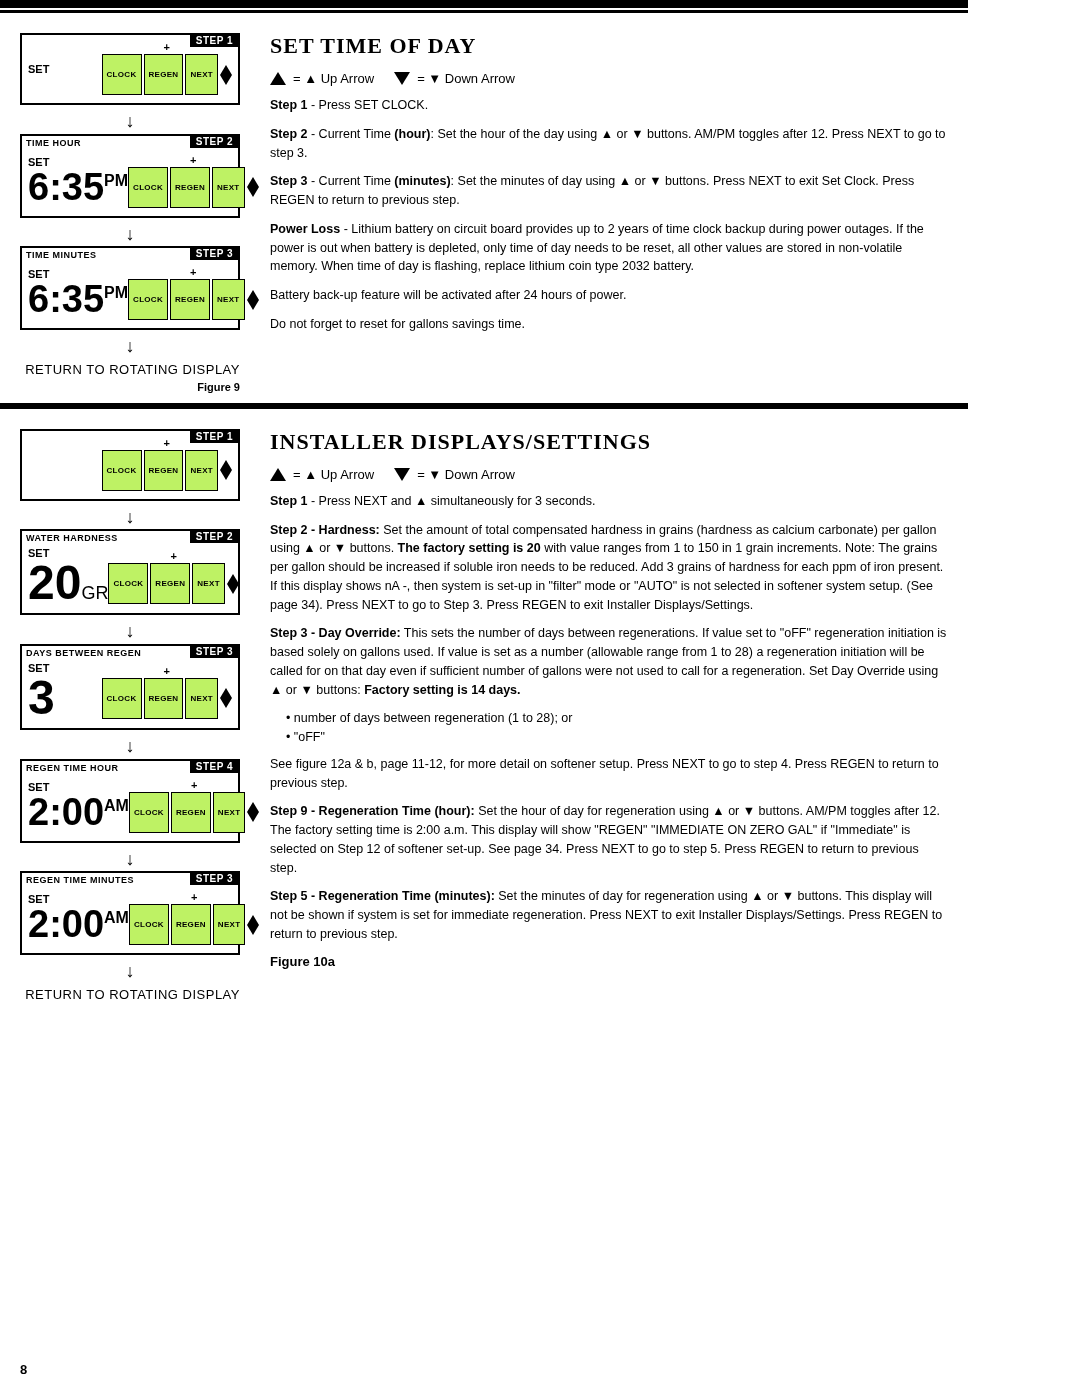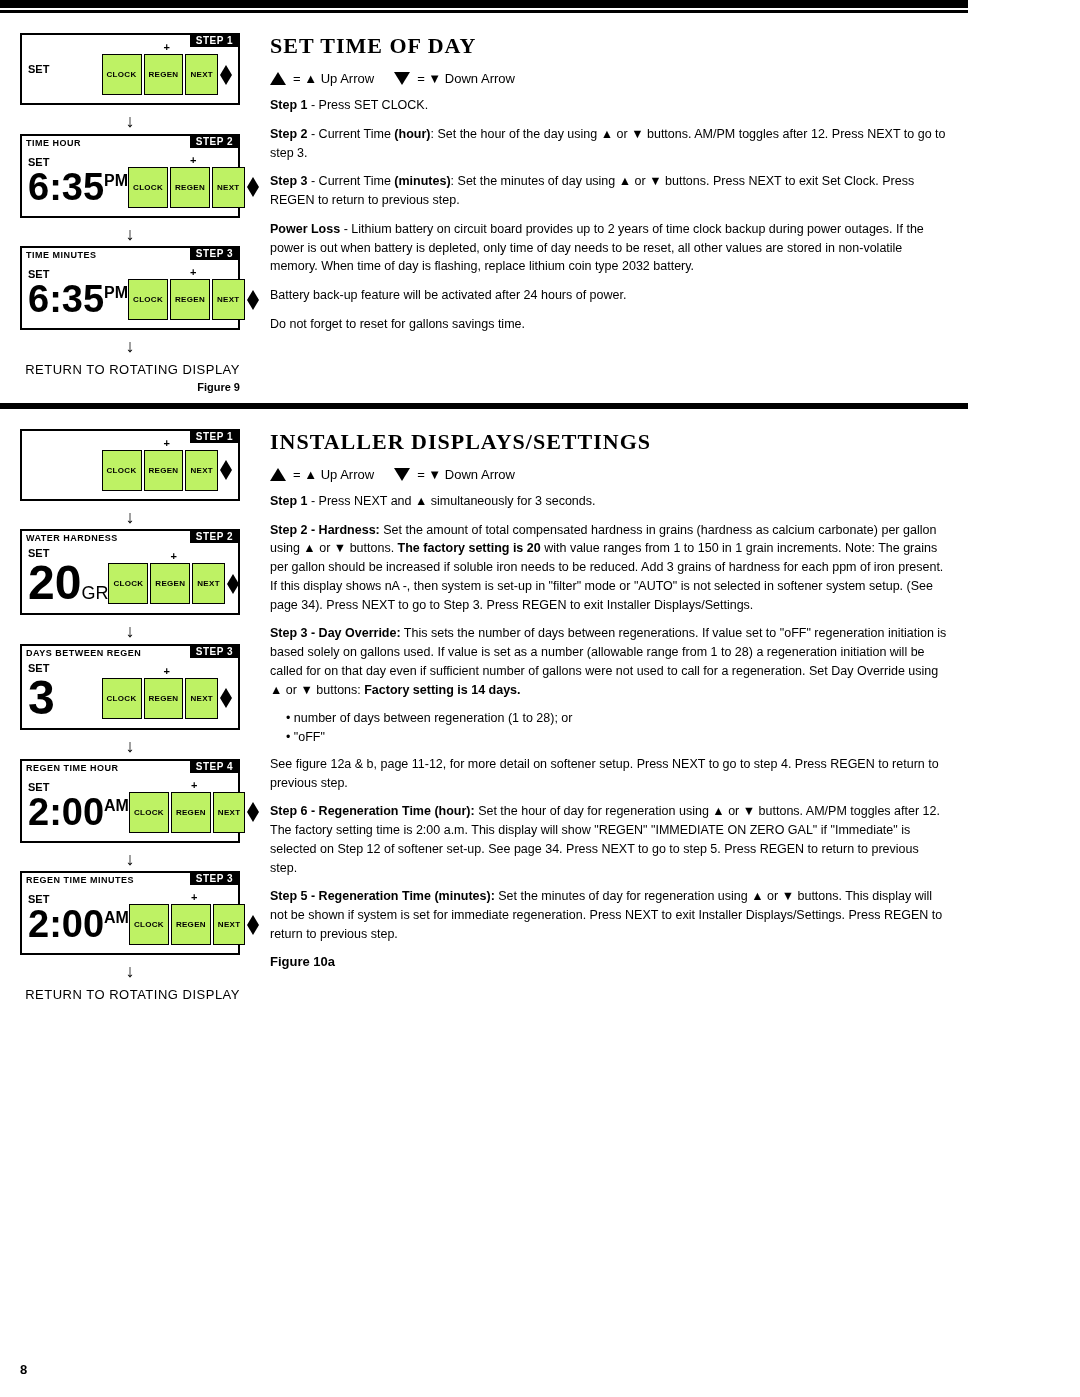--- a/index.html
+++ b/index.html
@@ -540,21 +540,21 @@
       </div>
       <div class="step-text">
         <b>Step 3 - Day Override:</b> This sets the number of days between regenerations.  If value set to "oFF" regeneration initiation is based solely on gallons used.  If value is set as a number (allowable range from 1 to 28) a regeneration initiation will be called for on that day even if sufficient number of gallons were not used to call for a regeneration.  Set Day Override using ▲ or ▼ buttons:  <b>Factory setting is 14 days.</b>
       </div>
       <div class="bullet-item">• number of days between regeneration (1 to 28); or</div>
       <div class="bullet-item" style="margin-bottom:8px;">• "oFF"</div>
       <div class="step-text">
         See figure 12a &amp; b, page 11-12, for more detail on softener setup.  Press NEXT to go to step 4.  Press REGEN to return to previous step.
       </div>
       <div class="step-text">
-        <b>Step 6 - Regeneration Time (hour):</b> Set the hour of day for regeneration using ▲ or ▼ buttons. AM/PM toggles after 12. The factory setting time is 2:00 a.m. This display will show "REGEN" "IMMEDIATE ON ZERO GAL" if "Immediate" is selected on Step 12 of softener set-up.  See page 34.  Press NEXT to go to step 5.  Press REGEN to return to previous step.
+        <b>Step 9 - Regeneration Time (hour):</b> Set the hour of day for regeneration using ▲ or ▼ buttons. AM/PM toggles after 12. The factory setting time is 2:00 a.m. This display will show "REGEN" "IMMEDIATE ON ZERO GAL" if "Immediate" is selected on Step 12 of softener set-up.  See page 34.  Press NEXT to go to step 5.  Press REGEN to return to previous step.
       </div>
       <div class="step-text">
         <b>Step 5 - Regeneration Time (minutes):</b> Set the minutes of day for regeneration using ▲ or ▼ buttons. This display will not be shown if system is set for immediate regeneration.  Press NEXT to exit Installer Displays/Settings. Press REGEN to return to previous step.
       </div>
 
       <div style="margin-top: 10px;">
         <b>Figure 10a</b>
       </div>
     </div>
   </div>

